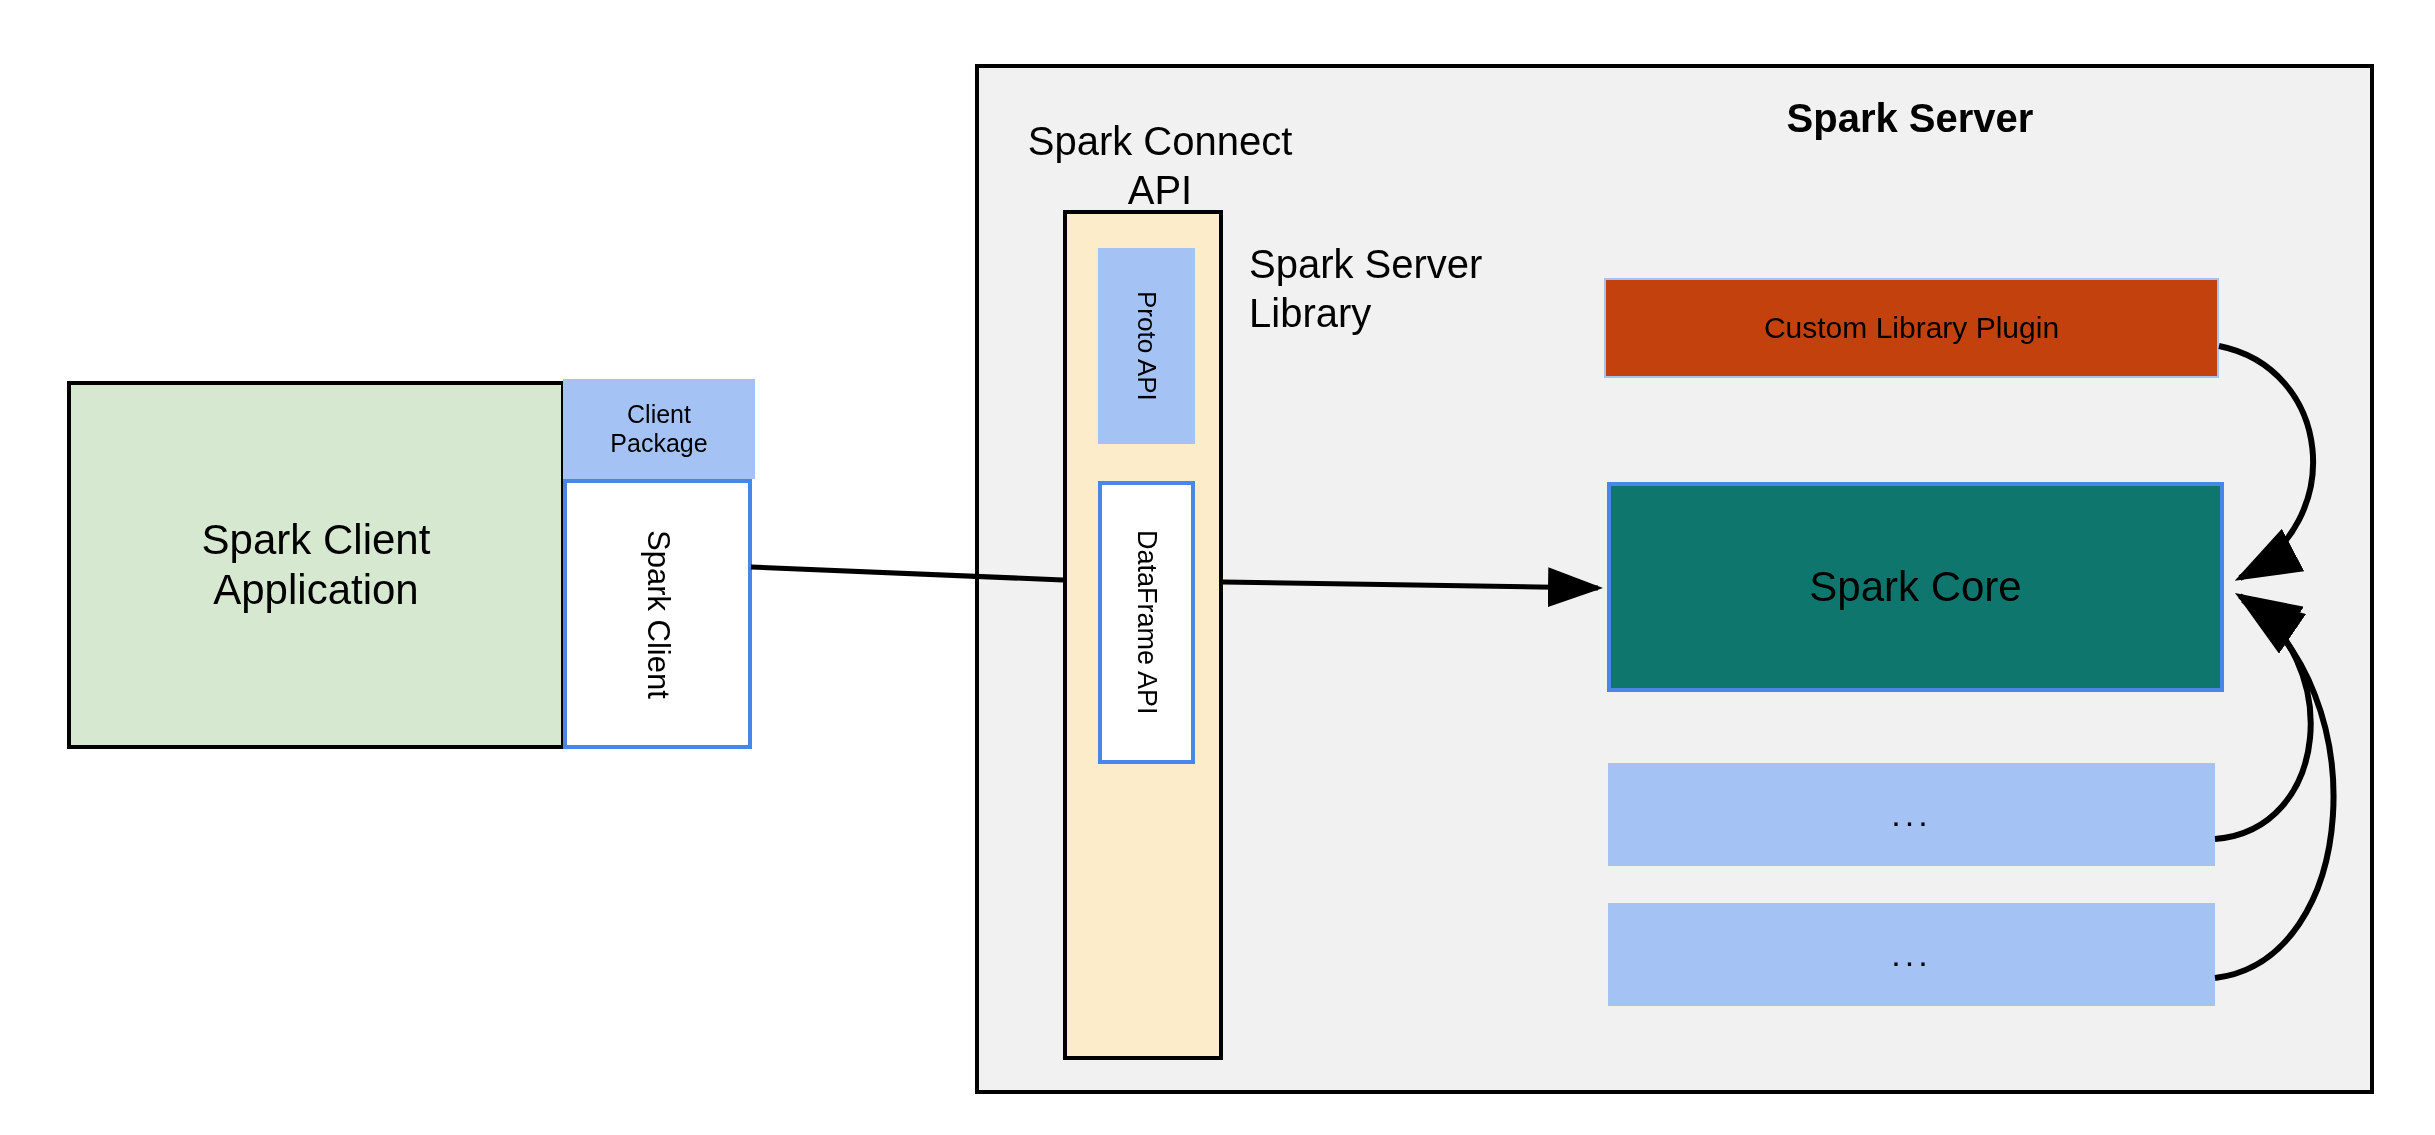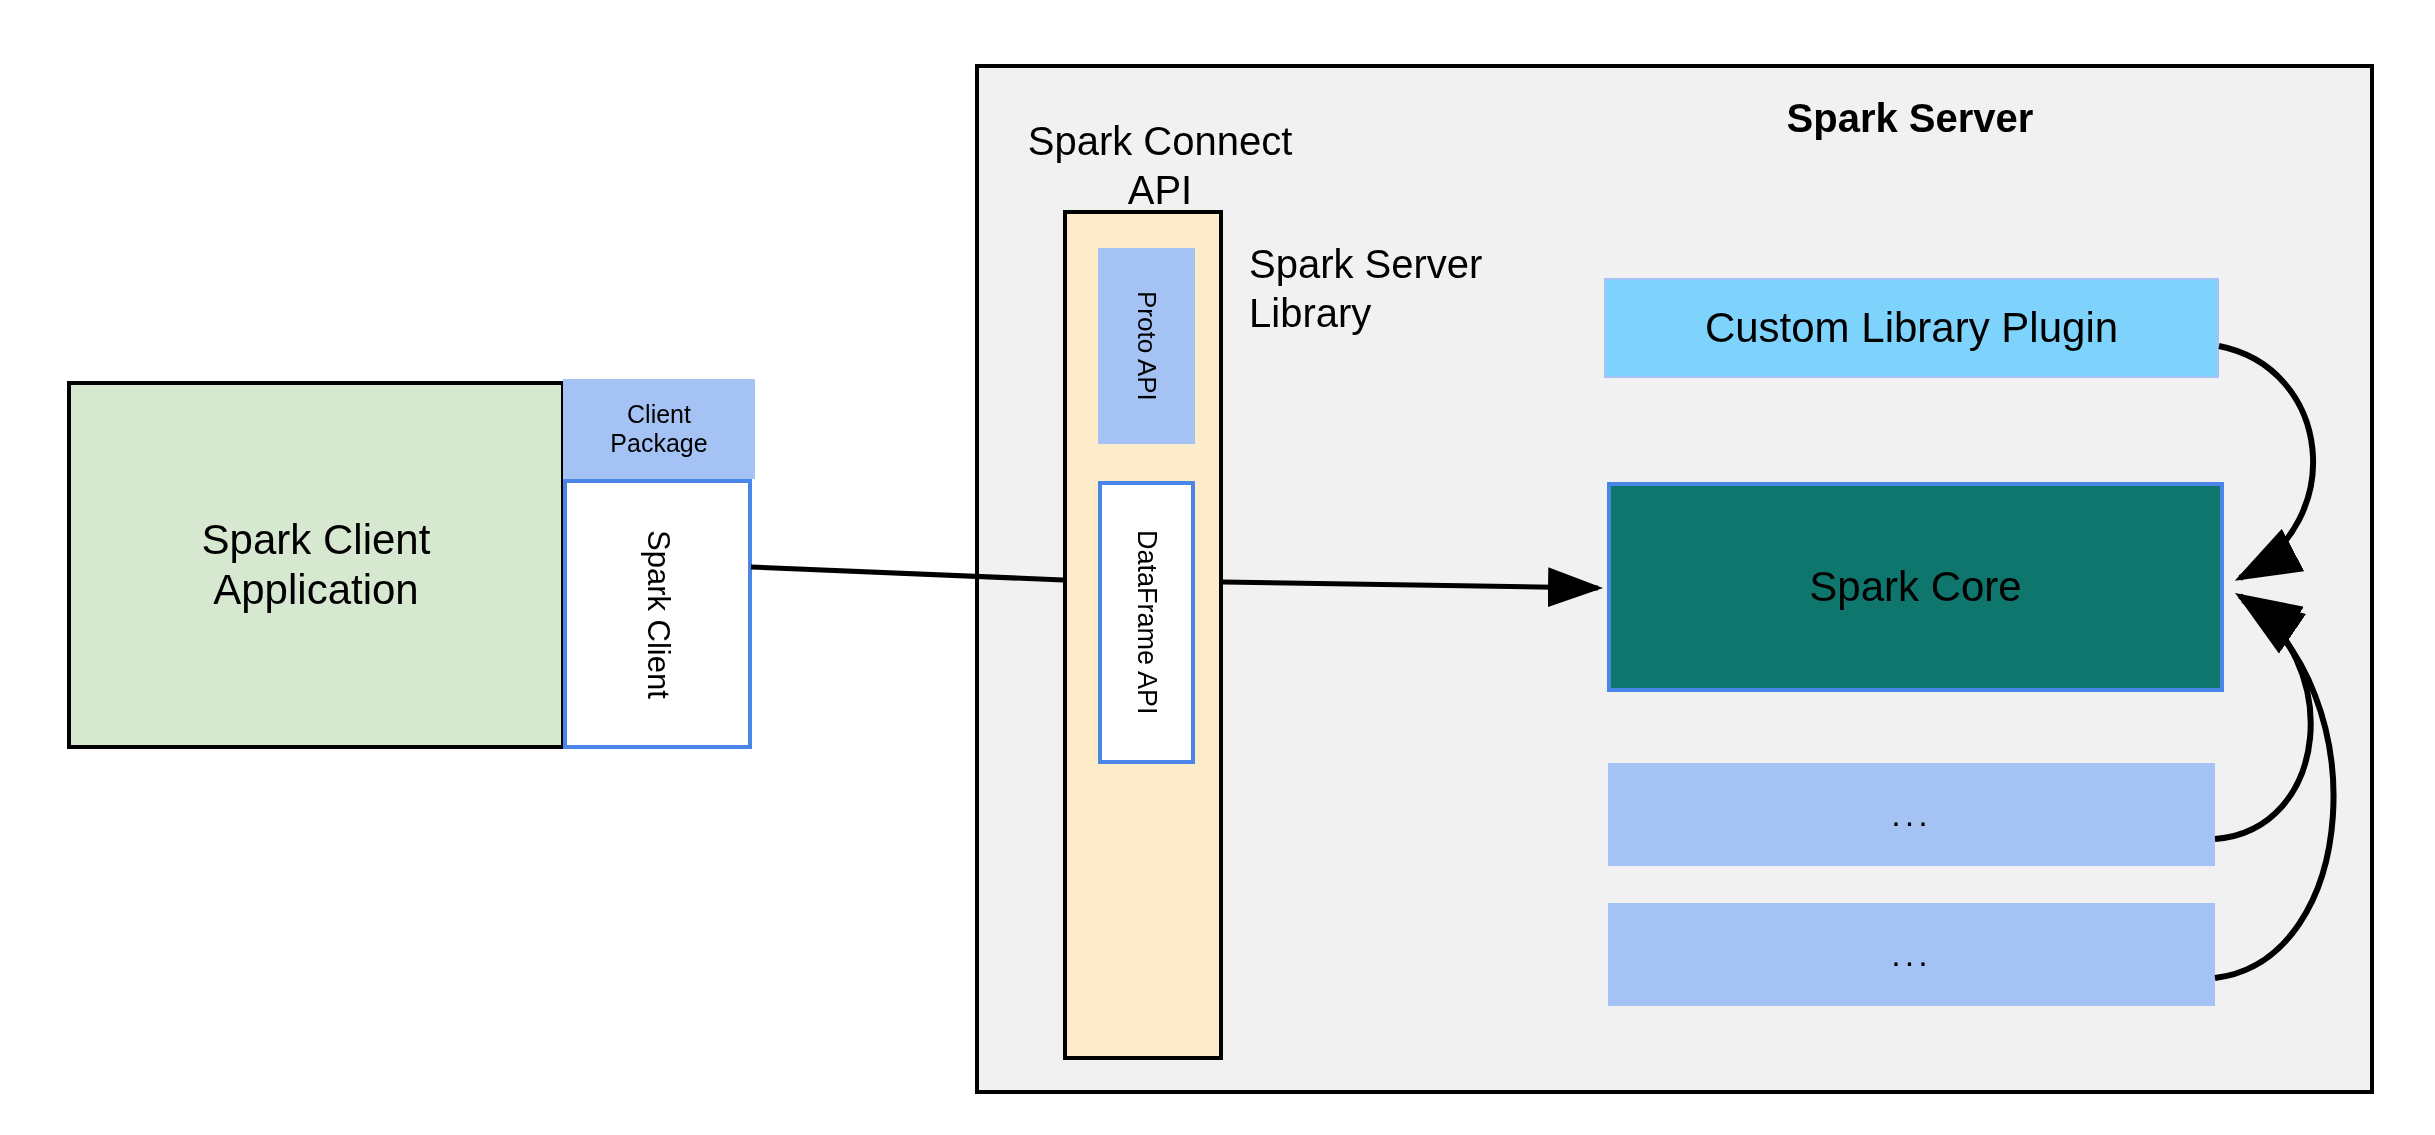--- a/index.html
+++ b/index.html
@@ -159,23 +159,23 @@
     text-orientation: mixed;
     white-space: nowrap;
   }
 
   
   #custom-library-plugin-box {
     left: 1604px;
     top: 278px;
     width: 615px;
     height: 100px;
-    background: #7dd3fc;
-    border: 2px solid #a4c2f4;
-    font-size: 42px;
+    background: #c2410c;
+    border: 2px solid #a4c2f4;
+    font-size: 30px;
   }
 
   #spark-core-box {
     left: 1607px;
     top: 482px;
     width: 617px;
     height: 210px;
     background: #0f766e;
     border: 4px solid #4a86e8;
     font-size: 42px;

